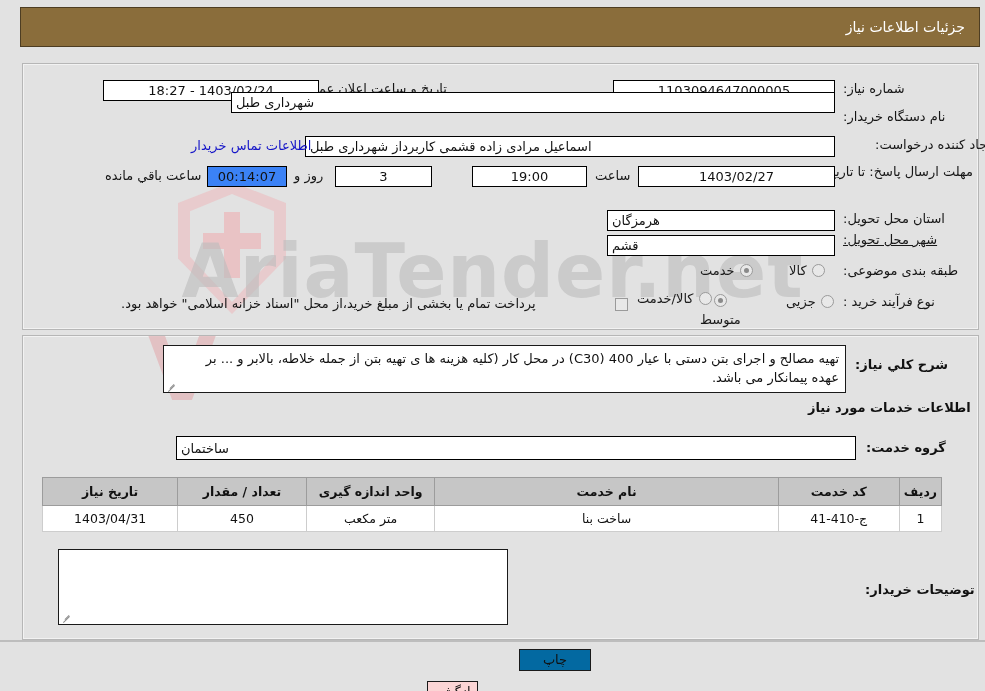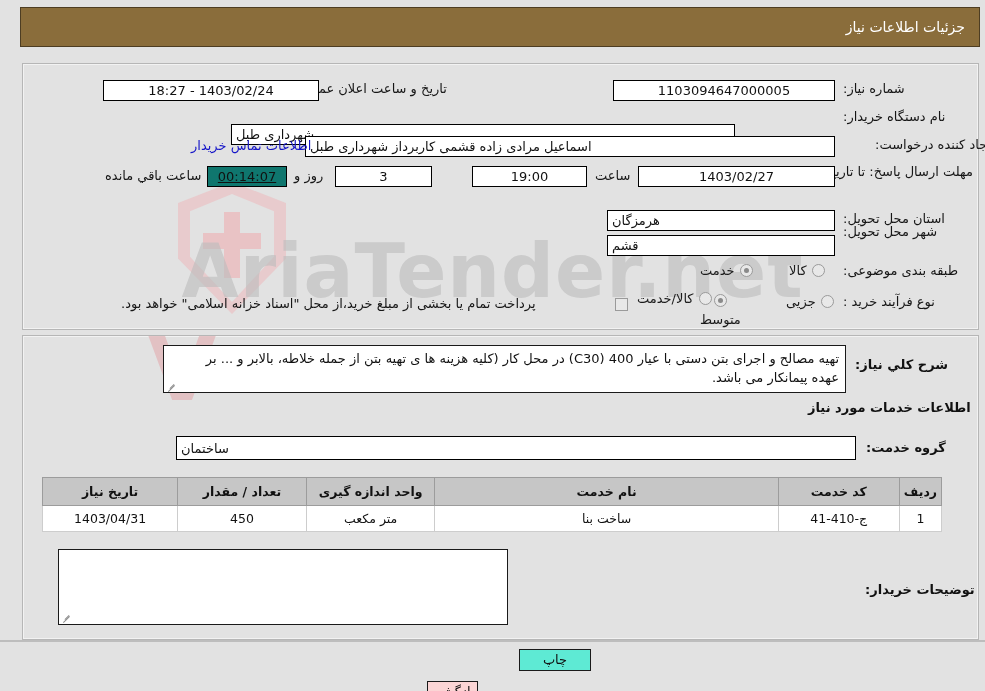--- a/index.html
+++ b/index.html
@@ -90,21 +90,21 @@
     line-height: 19px;
     padding: 0 4px;
     font-size: 13px;
     color: #111;
     display: flex; align-items: center;
     overflow: hidden;
     white-space: nowrap;
   }
   .fld.center { justify-content: center; }
   .fld.right { justify-content: flex-end; }
-  .fld.timer { background: #0f766e; text-decoration: underline; }
+  .fld.timer { background: #3b82f6; }
 
   .link { color: #1414c8; font-size: 13px; white-space: nowrap; cursor: pointer; }
 
   
   .radio {
     width: 13px; height: 13px; border-radius: 50%;
     border: 1px solid #9a9a9a;
     background: #e8e8e8;
     display: inline-block; position: relative;
     vertical-align: middle;
@@ -195,21 +195,21 @@
     height: 22px;
     border: 1px solid #1a1a1a;
     font-size: 13px;
     line-height: 20px;
     text-align: center;
     cursor: pointer;
     color: #111;
     font-family: "DejaVu Sans", "Liberation Sans", sans-serif;
     z-index: 4;
   }
-  #btn-print  { left: 519px; top: 649px; width: 72px; background: #5eead4; }
+  #btn-print  { left: 519px; top: 649px; width: 72px; background: #0369a1; }
   #btn-back   { left: 427px; top: 681px; width: 51px; background: #fbd5d5; }
 
   .footer-rule {
     position:absolute; left:0; top:640px; width:985px; height:2px;
     background:#bdbdbd; z-index:1;
   }
 </style>
 </head>
 <body>
 
@@ -236,21 +236,21 @@
   <div class="fld center" style="position:absolute; left:613px; top:80px; width:222px; z-index:6;">1103094647000005</div>
 
   <div class="frow" style="left:290px; top:81px; z-index:6;">
     <span class="lbl">تاریخ و ساعت اعلان عمومی:</span>
   </div>
   <div class="fld center" style="position:absolute; left:103px; top:80px; width:216px; z-index:6;">1403/02/24 - 18:27</div>
 
   <div class="frow" style="left:843px; top:109px; z-index:6;">
     <span class="lbl">نام دستگاه خریدار:</span>
   </div>
-  <div class="fld right" style="position:absolute; left:231px; top:124px; width:504px; z-index:6;">شهرداری طبل</div>
+  <div class="fld right" style="position:absolute; left:231px; top:92px; width:604px; z-index:6;">شهرداری طبل</div>
 
   <div class="frow" style="left:843px; top:137px; z-index:6;margin-left:32px;">
     <span class="lbl">ایجاد کننده درخواست:</span>
   </div>
   <div class="fld right" style="position:absolute; left:305px; top:136px; width:530px; z-index:6;">اسماعیل  مرادی زاده قشمی کاربرداز شهرداری طبل</div>
   <div style="position:absolute; left:191px; top:138px; z-index:6;">
     <span class="link">اطلاعات تماس خریدار</span>
   </div>
 
   <div class="frow" style="left:843px; top:164px; width:130px; flex-direction:column; align-items:flex-start; z-index:6;">
@@ -268,21 +268,21 @@
   <div class="fld center timer" style="position:absolute; left:207px; top:166px; width:80px; z-index:6;">00:14:07</div>
   <div style="position:absolute; left:105px; top:168px; z-index:6;">
     <span class="lbl">ساعت باقي مانده</span>
   </div>
 
   <div class="frow" style="left:843px; top:211px; z-index:6;">
     <span class="lbl">استان محل تحویل:</span>
   </div>
   <div class="fld right" style="position:absolute; left:607px; top:210px; width:228px; z-index:6;">هرمزگان</div>
 
-  <div class="frow" style="left:843px; top:224px; z-index:6;">
+  <div class="frow" style="left:843px; top:232px; z-index:6;text-decoration:underline;">
     <span class="lbl">شهر محل تحویل:</span>
   </div>
   <div class="fld right" style="position:absolute; left:607px; top:235px; width:228px; z-index:6;">قشم</div>
 
   <div class="frow" style="left:843px; top:263px; z-index:6;">
     <span class="lbl">طبقه بندی موضوعی:</span>
   </div>
   <div class="radio-grp" style="position:absolute; left:789px; top:263px; z-index:6;">
     <span class="radio"></span>
     <span class="rl">کالا</span>

